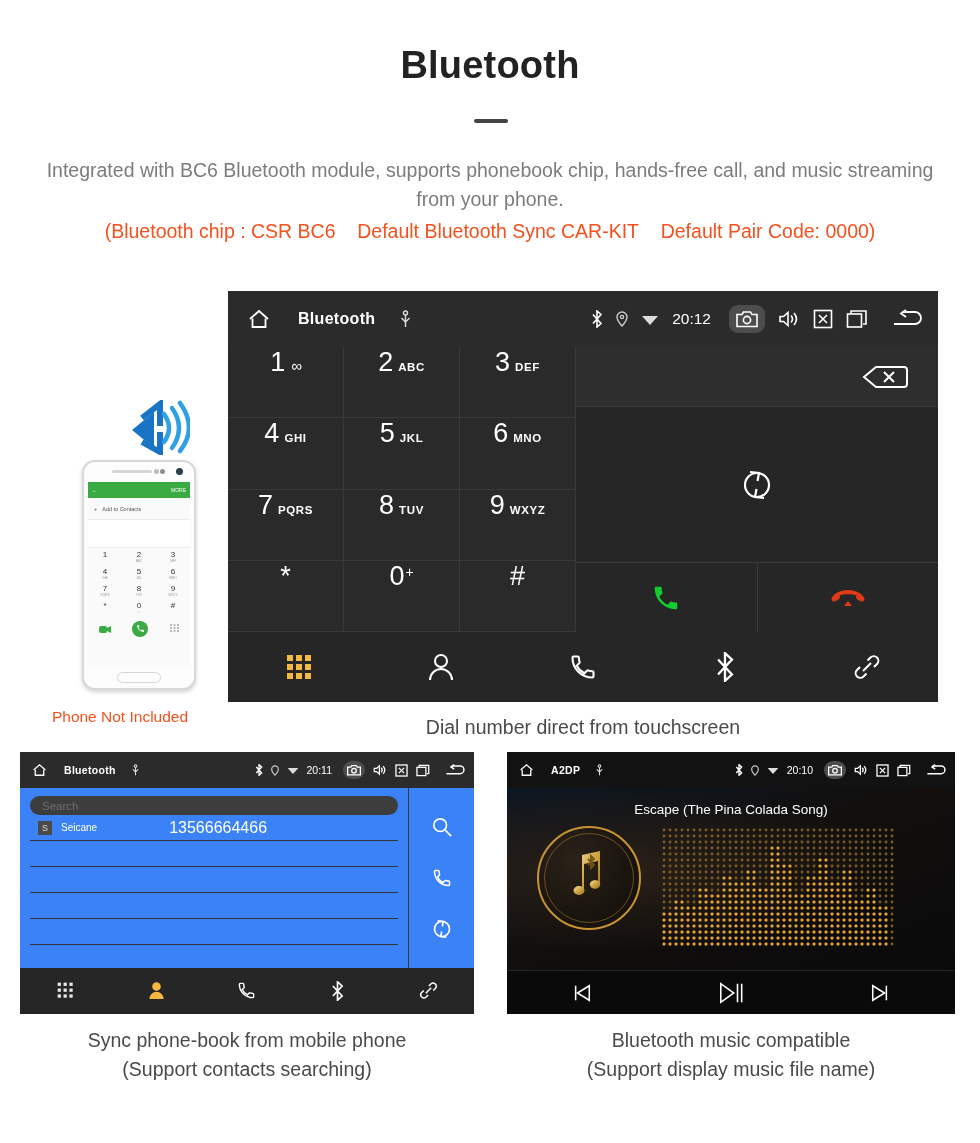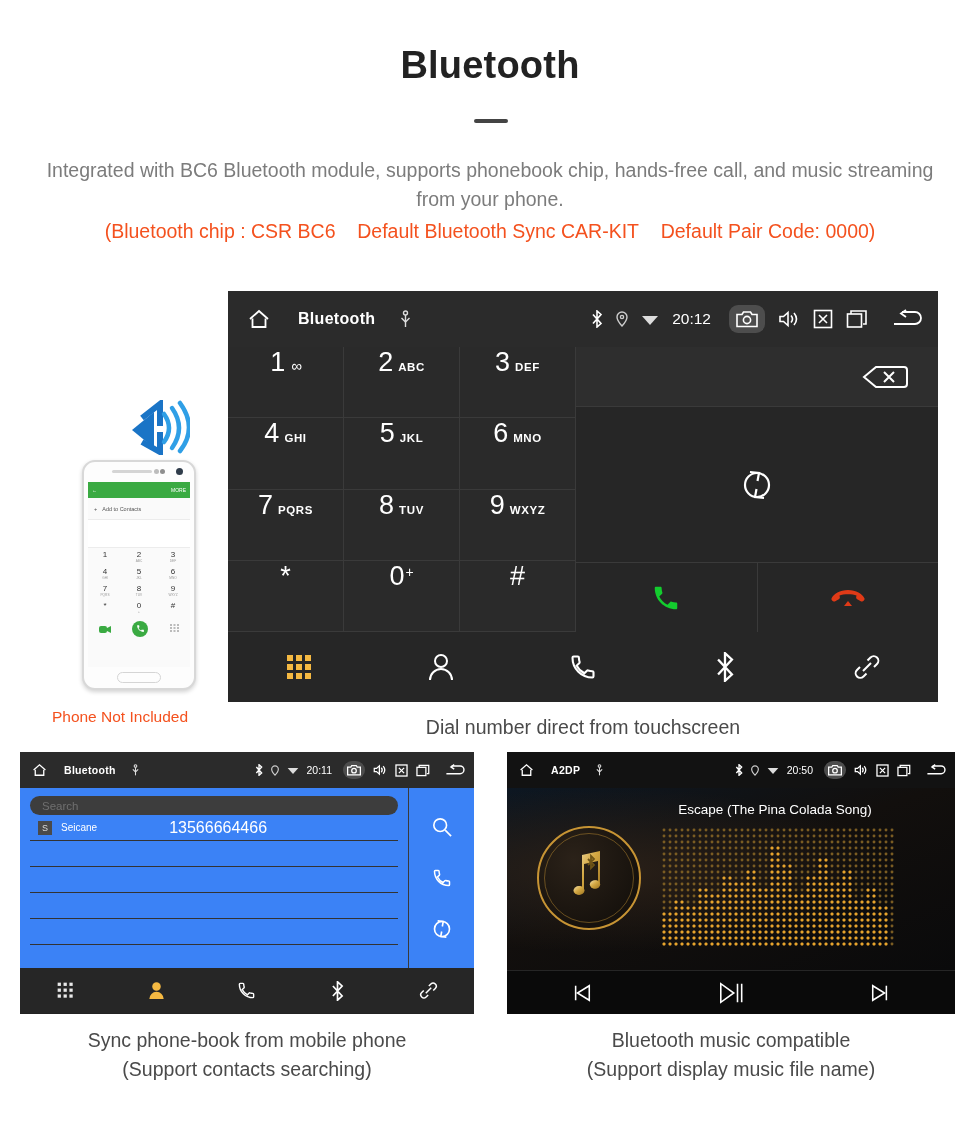--- a/index.html
+++ b/index.html
@@ -154,21 +154,20 @@
   #music .statusbar { height: 36px; padding: 0 8px 0 11px; background: #121212; }
   #music .sb-title { font-size: 10.5px; margin-left: 16px; }
   #music .sb-clock { font-size: 10.5px; margin: 0 4px; }
   #music .sb-right > * { margin-left: 8px; }
   #music .cam-hl { padding: 3px 4px; margin-left: 7px; }
   .mu-stage {
     position: relative; height: 182px;
     background:
       radial-gradient(ellipse at 22% 45%, #2a2018 0%, rgba(20,16,13,0) 58%),
       linear-gradient(160deg, #0d1722 0%, #120f0d 45%, #0a0a0b 100%);
-    padding-left: 44px;
   }
   .mu-song { position: absolute; top: 14px; width: 100%; text-align: center;
     color: #fff; font-size: 13.5px; }
   .mu-disc { position: absolute; left: 30px; top: 38px; width: 104px; height: 104px;
     border-radius: 50%; border: 2px solid #c79434;
     background: radial-gradient(circle at 35% 32%, #2b2219 0%, #17120d 70%);
     display: flex; align-items: center; justify-content: center; }
   .mu-disc::after { content:""; position:absolute; inset:5px; border-radius:50%;
     border:1px solid rgba(199,148,52,.45); }
   .mu-eq { position: absolute; left: 155px; top: 40px; width: 233px; height: 118px; }
@@ -642,21 +641,21 @@
         <span class="icon">
           <svg width="8" height="11" viewBox="0 0 12 16" fill="none" stroke="#ccc" stroke-width="1.8">
               <path d="M6 15 C6 15 11 9.5 11 6 A5 5 0 1 0 1 6 C1 9.5 6 15 6 15 Z"></path>
             </svg>
         </span>
         <span class="icon">
           <svg width="12" height="10" viewBox="0 0 18 14">
               <path d="M1 4 L9 13 L17 4 Z" fill="#ddd"></path>
             </svg>
         </span>
-        <span class="sb-clock">20:50</span>
+        <span class="sb-clock">20:10</span>
         <span class="icon cam-hl">
           <svg width="14" height="12" viewBox="0 0 22 18" fill="none" stroke="#fff" stroke-width="2">
               <path d="M1 4.5 h5 l1.5-2.5 h7 L16 4.5 h5 v12 H1 Z"></path>
               <circle cx="11" cy="10" r="3.6"></circle>
             </svg>
         </span>
         <span class="icon">
           <svg width="14" height="12" viewBox="0 0 22 18" fill="none" stroke="#fff" stroke-width="2">
               <path d="M2 6.5 h3.5 L10 2.5 v13 L5.5 11.5 H2 Z"></path>
               <path d="M13 5.5 q3 3.5 0 7"></path>

